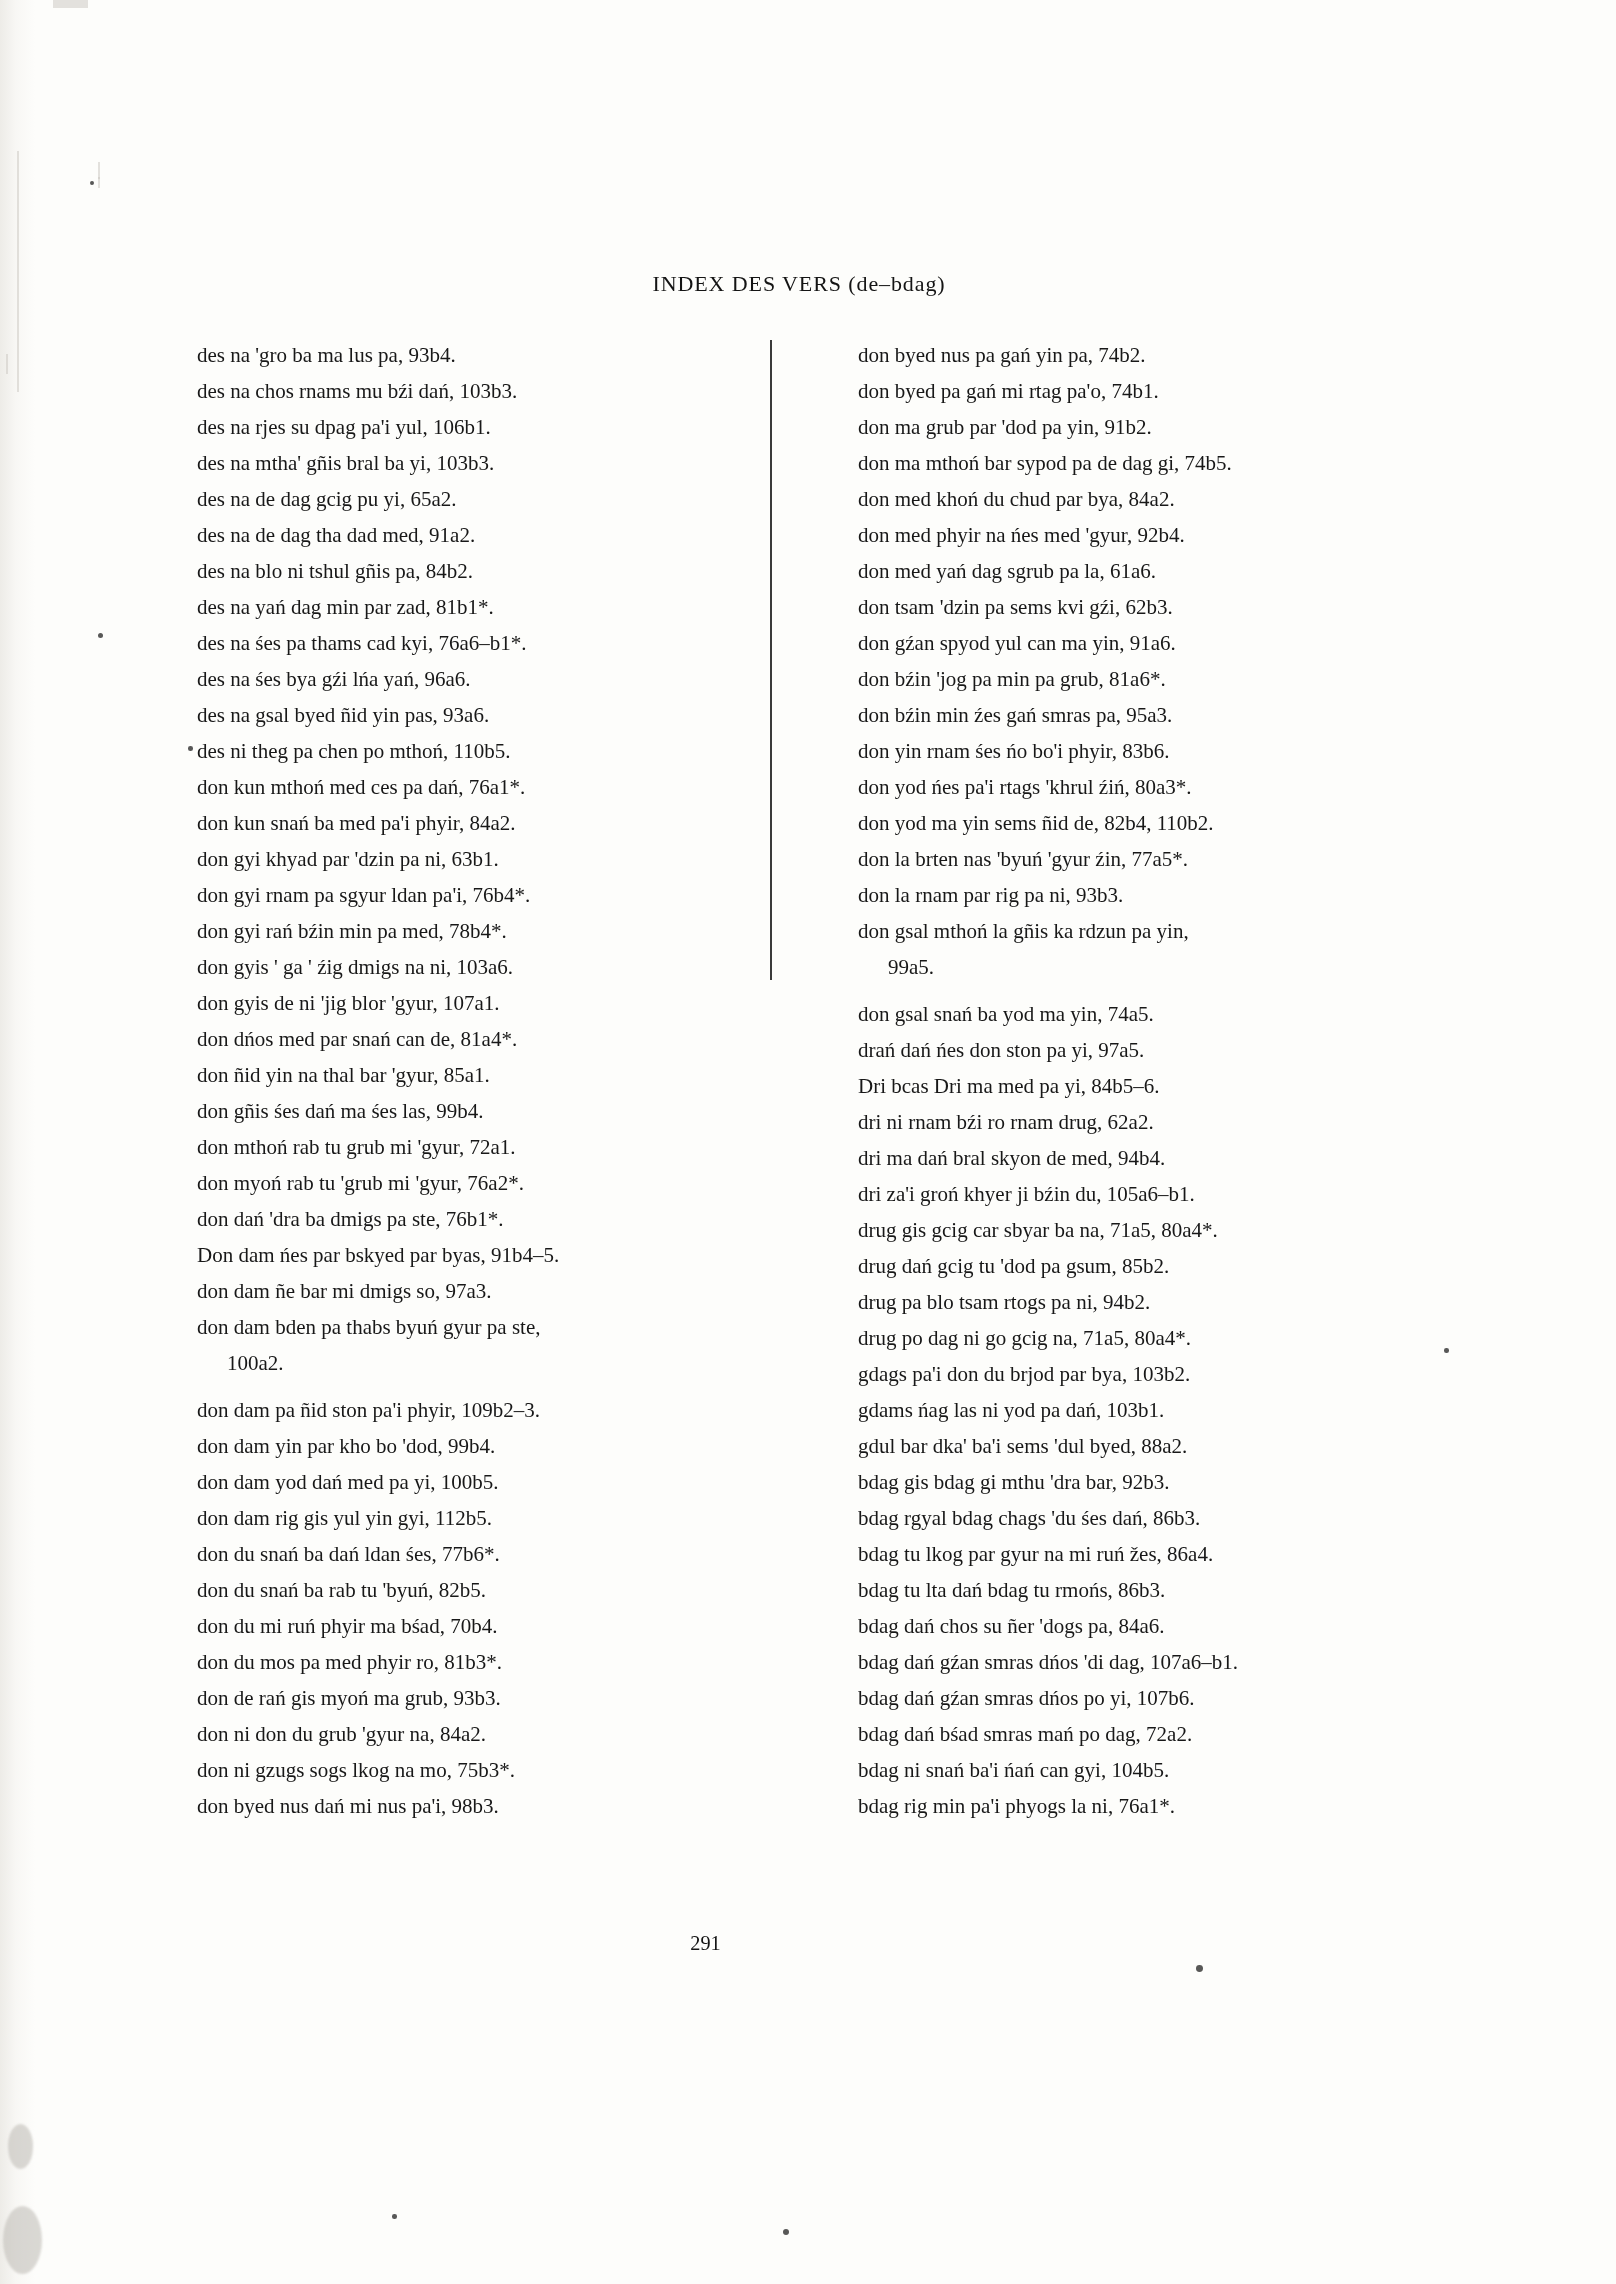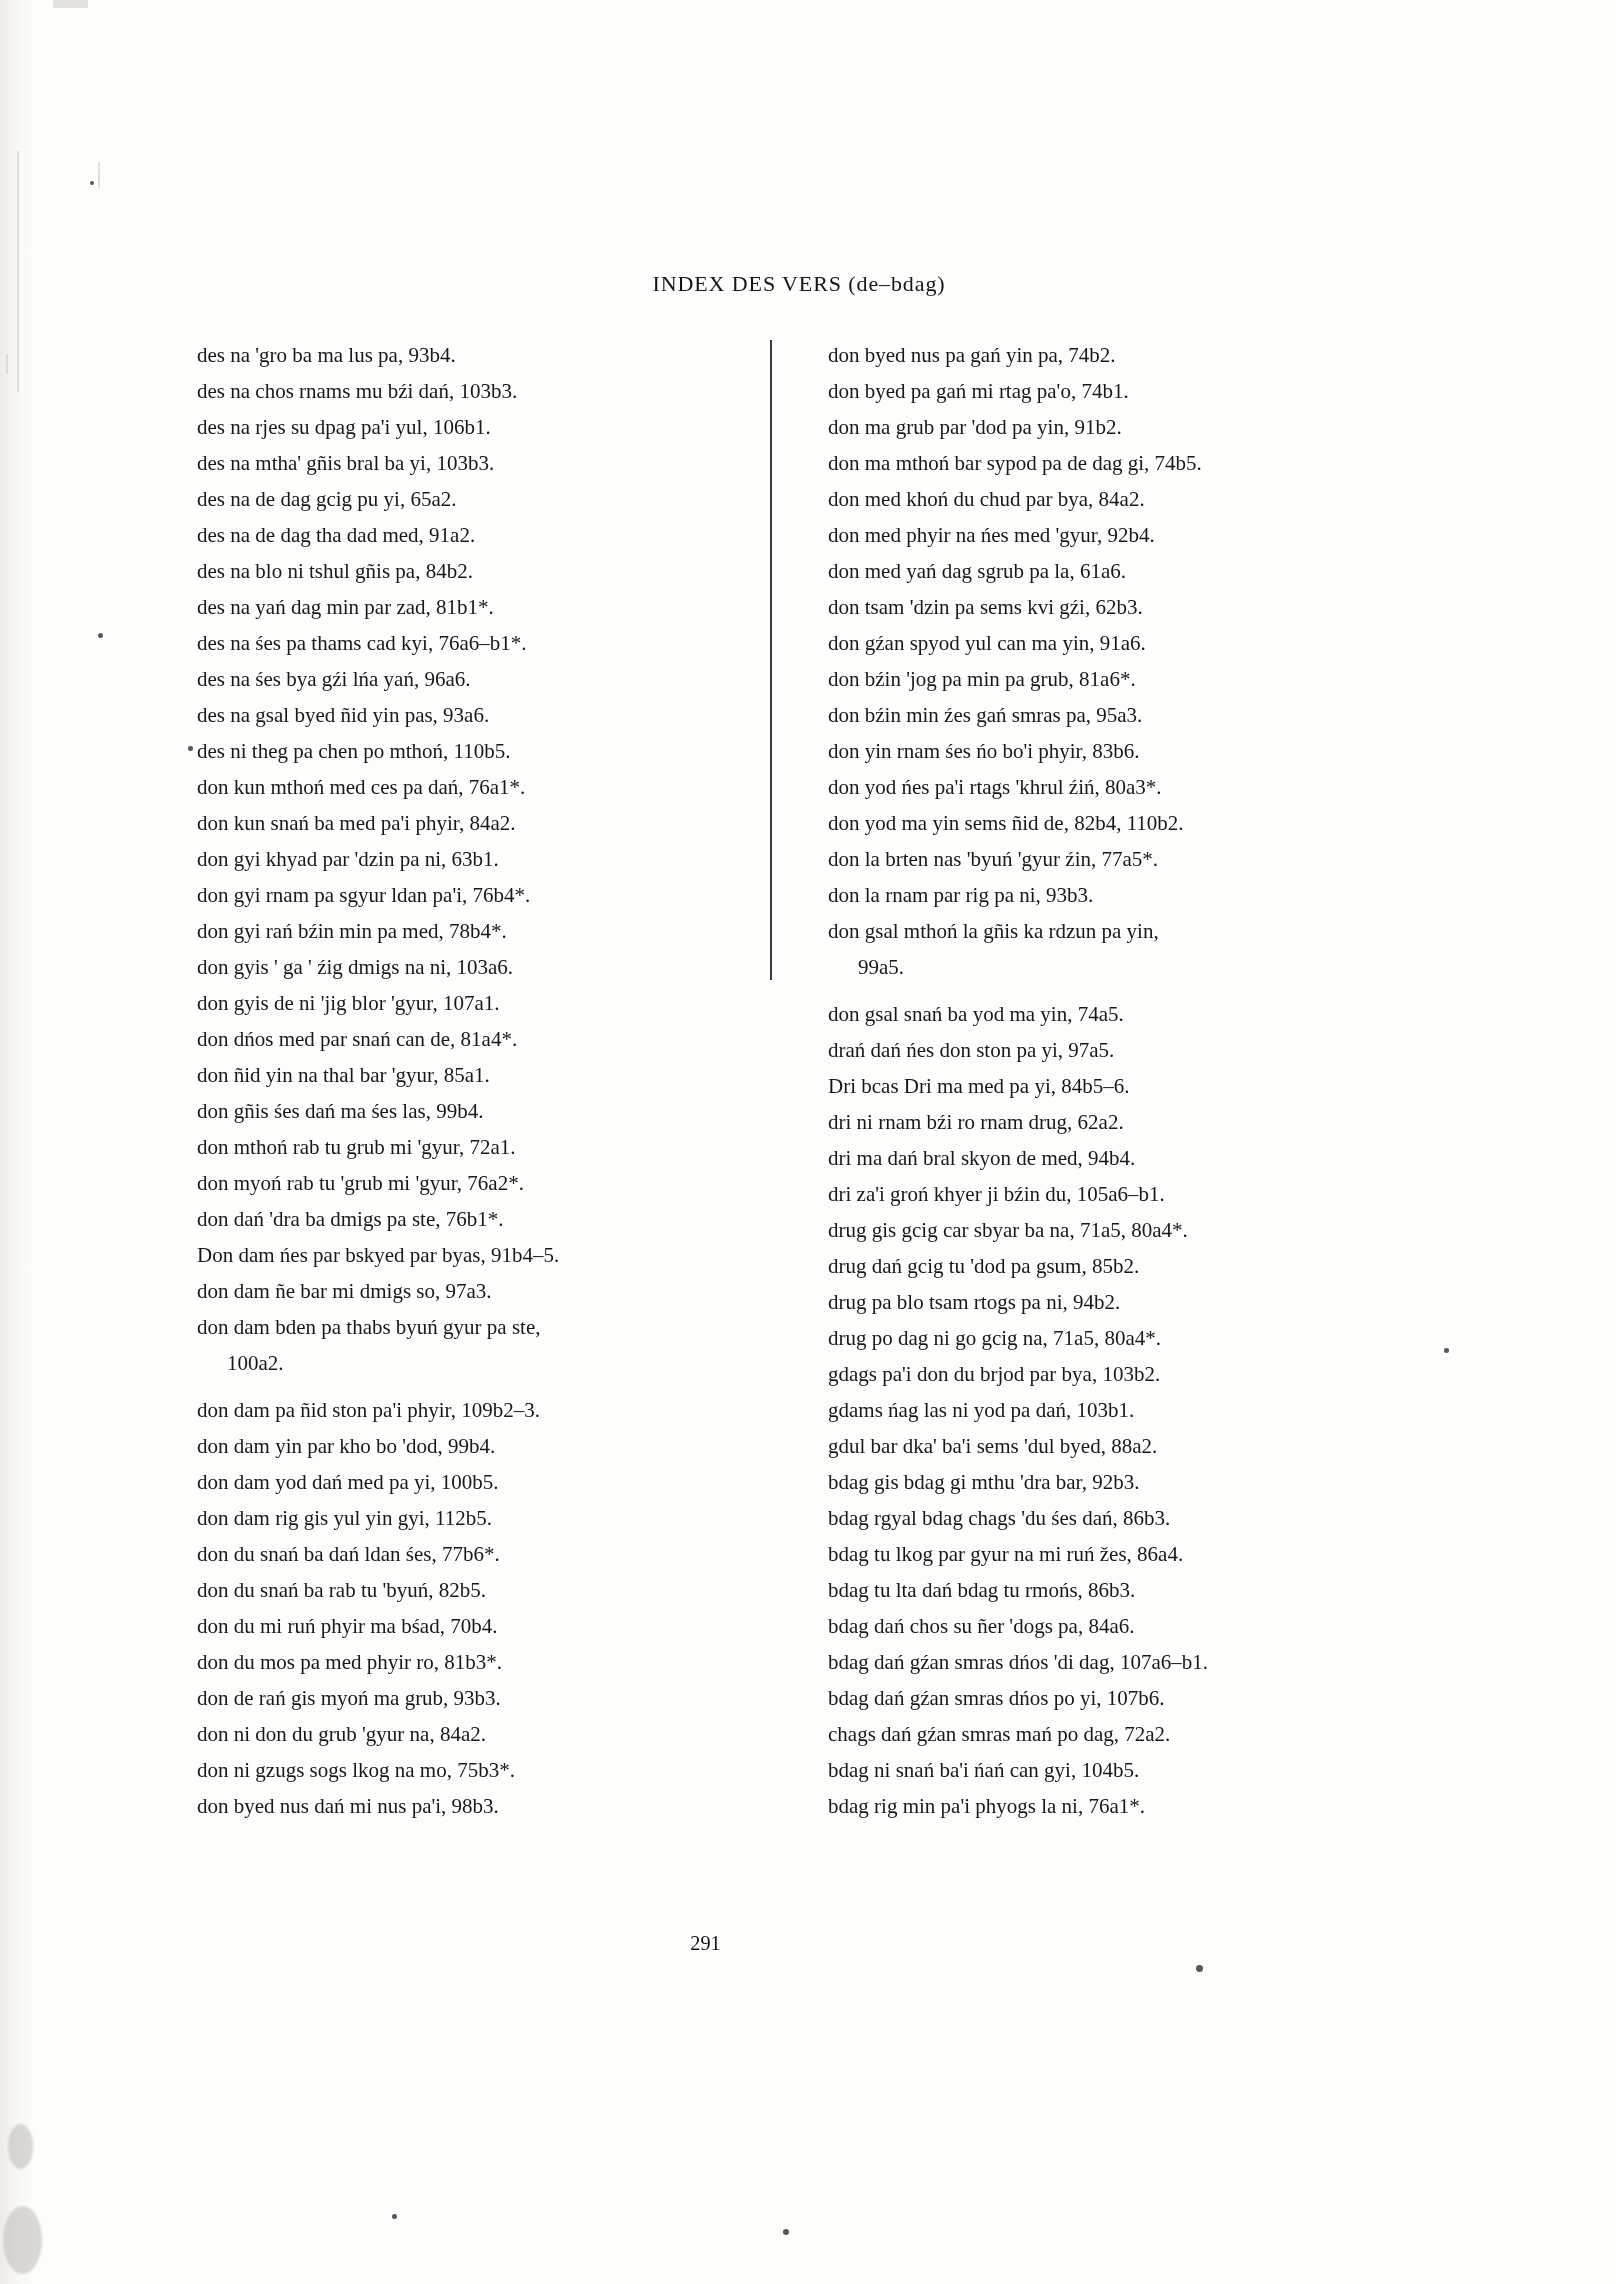--- a/index.html
+++ b/index.html
@@ -51,21 +51,21 @@
     font-size: 22px;
     letter-spacing: 0.9px;
     color: #141414;
   }
   .columns {
     position: absolute;
     top: 337px;
     left: 197px;
     width: 1235px;
     display: flex;
-    gap: 59px;
+    gap: 89px;
   }
   .col {
     width: 572px;
   }
   .divider {
     position: absolute;
     left: 770px;
     top: 340px;
     width: 1.5px;
     height: 640px;
@@ -203,21 +203,21 @@
       <div class="entry">gdags pa'i don du brjod par bya, 103b2.</div>
       <div class="entry">gdams ńag las ni yod pa dań, 103b1.</div>
       <div class="entry">gdul bar dka' ba'i sems 'dul byed, 88a2.</div>
       <div class="entry">bdag gis bdag gi mthu 'dra bar, 92b3.</div>
       <div class="entry">bdag rgyal bdag chags 'du śes dań, 86b3.</div>
       <div class="entry">bdag tu lkog par gyur na mi ruń žes, 86a4.</div>
       <div class="entry">bdag tu lta dań bdag tu rmońs, 86b3.</div>
       <div class="entry">bdag dań chos su ñer 'dogs pa, 84a6.</div>
       <div class="entry">bdag dań gźan smras dńos 'di dag, 107a6–b1.</div>
       <div class="entry">bdag dań gźan smras dńos po yi, 107b6.</div>
-      <div class="entry">chags dań gźan smras mań po dag, 72a2.</div>
+      <div class="entry">bdag dań bśad smras mań po dag, 72a2.</div>
       <div class="entry">bdag ni snań ba'i ńań can gyi, 104b5.</div>
       <div class="entry">bdag rig min pa'i phyogs la ni, 76a1*.</div>
     </div>
 
   </div>
 
   <div class="folio">291</div>
 
 </div>
 

